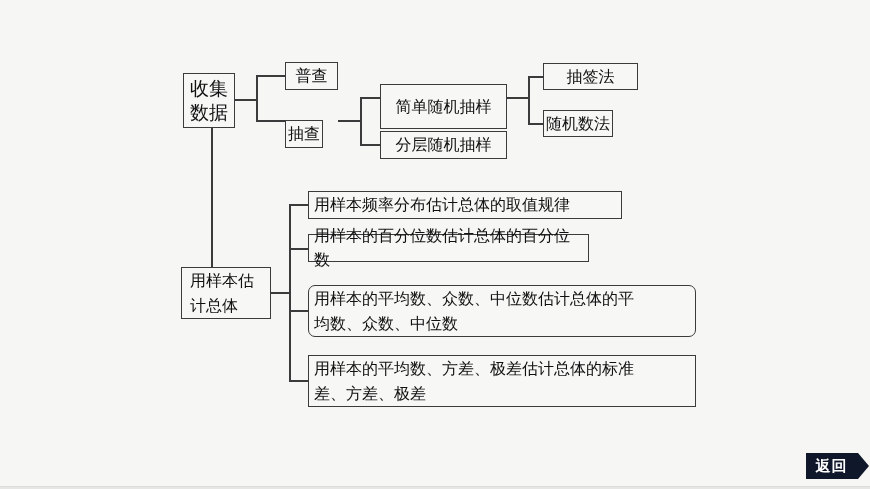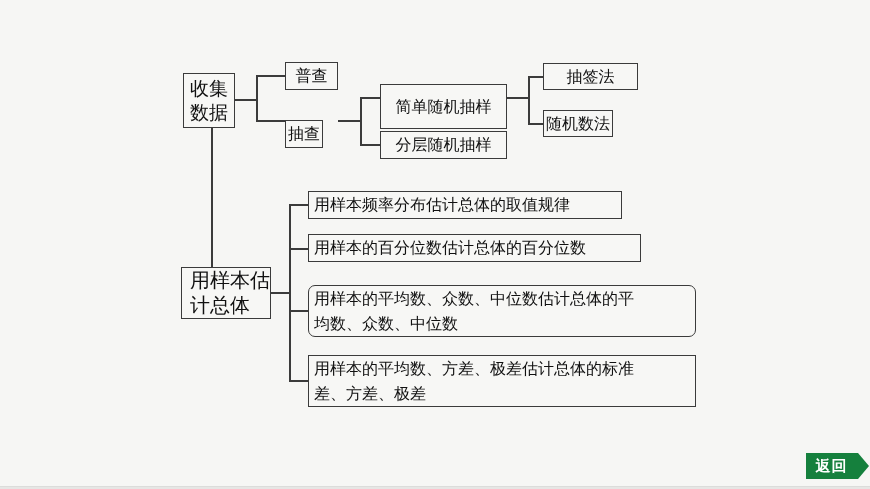--- a/index.html
+++ b/index.html
@@ -29,21 +29,21 @@
     background: #f7f7f5;
   }
   .node.center { text-align: center; }
   .node.leftpad { justify-content: flex-start; padding: 0 5px; }
   .hline { position: absolute; height: 1.5px; background: #3b3b3b; }
   .vline { position: absolute; width: 1.5px; background: #3b3b3b; }
   .back-btn {
     position: absolute;
     left: 806px; top: 453px;
     width: 63px; height: 26px;
-    background: #15803d;
+    background: #0f172a;
     clip-path: polygon(0 0, 52px 0, 63px 50%, 52px 100%, 0 100%);
     color: #ffffff;
     font-family: "Liberation Sans", "DejaVu Sans", sans-serif;
     font-size: 15px;
     font-weight: bold;
     display: flex;
     align-items: center;
     justify-content: center;
     padding-right: 12px;
     cursor: pointer;
@@ -70,26 +70,26 @@
   <div class="node center" style="left:285px; top:120px; width:38px; height:28px;">抽查</div>
 
   <div class="node center" style="left:380px; top:84px; width:127px; height:45px;">简单随机抽样</div>
 
   <div class="node center" style="left:380px; top:131px; width:127px; height:28px;">分层随机抽样</div>
 
   <div class="node center" style="left:543px; top:63px; width:95px; height:27px;">抽签法</div>
 
   <div class="node center" style="left:543px; top:110px; width:70px; height:27px;">随机数法</div>
 
-  <div class="node" style="left:181px; top:267px; width:90px; height:52px; font-size:20px; line-height:25px; padding-left:8px; justify-content:flex-start;">用样本估
+  <div class="node" style="left:181px; top:267px; width:90px; height:52px; font-size:16px; line-height:25px; padding-left:8px; justify-content:flex-start;">用样本估
 计总体</div>
 
   <div class="node leftpad" style="left:308px; top:191px; width:314px; height:28px;">用样本频率分布估计总体的取值规律</div>
 
-  <div class="node leftpad" style="left:308px; top:234px; width:333px; height:28px;">用样本的百分位数估计总体的百分位数</div>
+  <div class="node leftpad" style="left:308px; top:234px; width:281px; height:28px;">用样本的百分位数估计总体的百分位数</div>
 
   <div class="node leftpad" style="left:308px; top:285px; width:388px; height:52px; line-height:25px;border-radius:7px;">用样本的平均数、众数、中位数估计总体的平
 均数、众数、中位数</div>
 
   <div class="node leftpad" style="left:308px; top:355px; width:388px; height:52px; line-height:25px;">用样本的平均数、方差、极差估计总体的标准
 差、方差、极差</div>
 
   <div class="hline" style="left:234px; top:99px;  width:22px;"></div>
   <div class="vline" style="left:256px; top:75px;  height:46px;"></div>
   <div class="hline" style="left:256px; top:75px;  width:29px;"></div>

